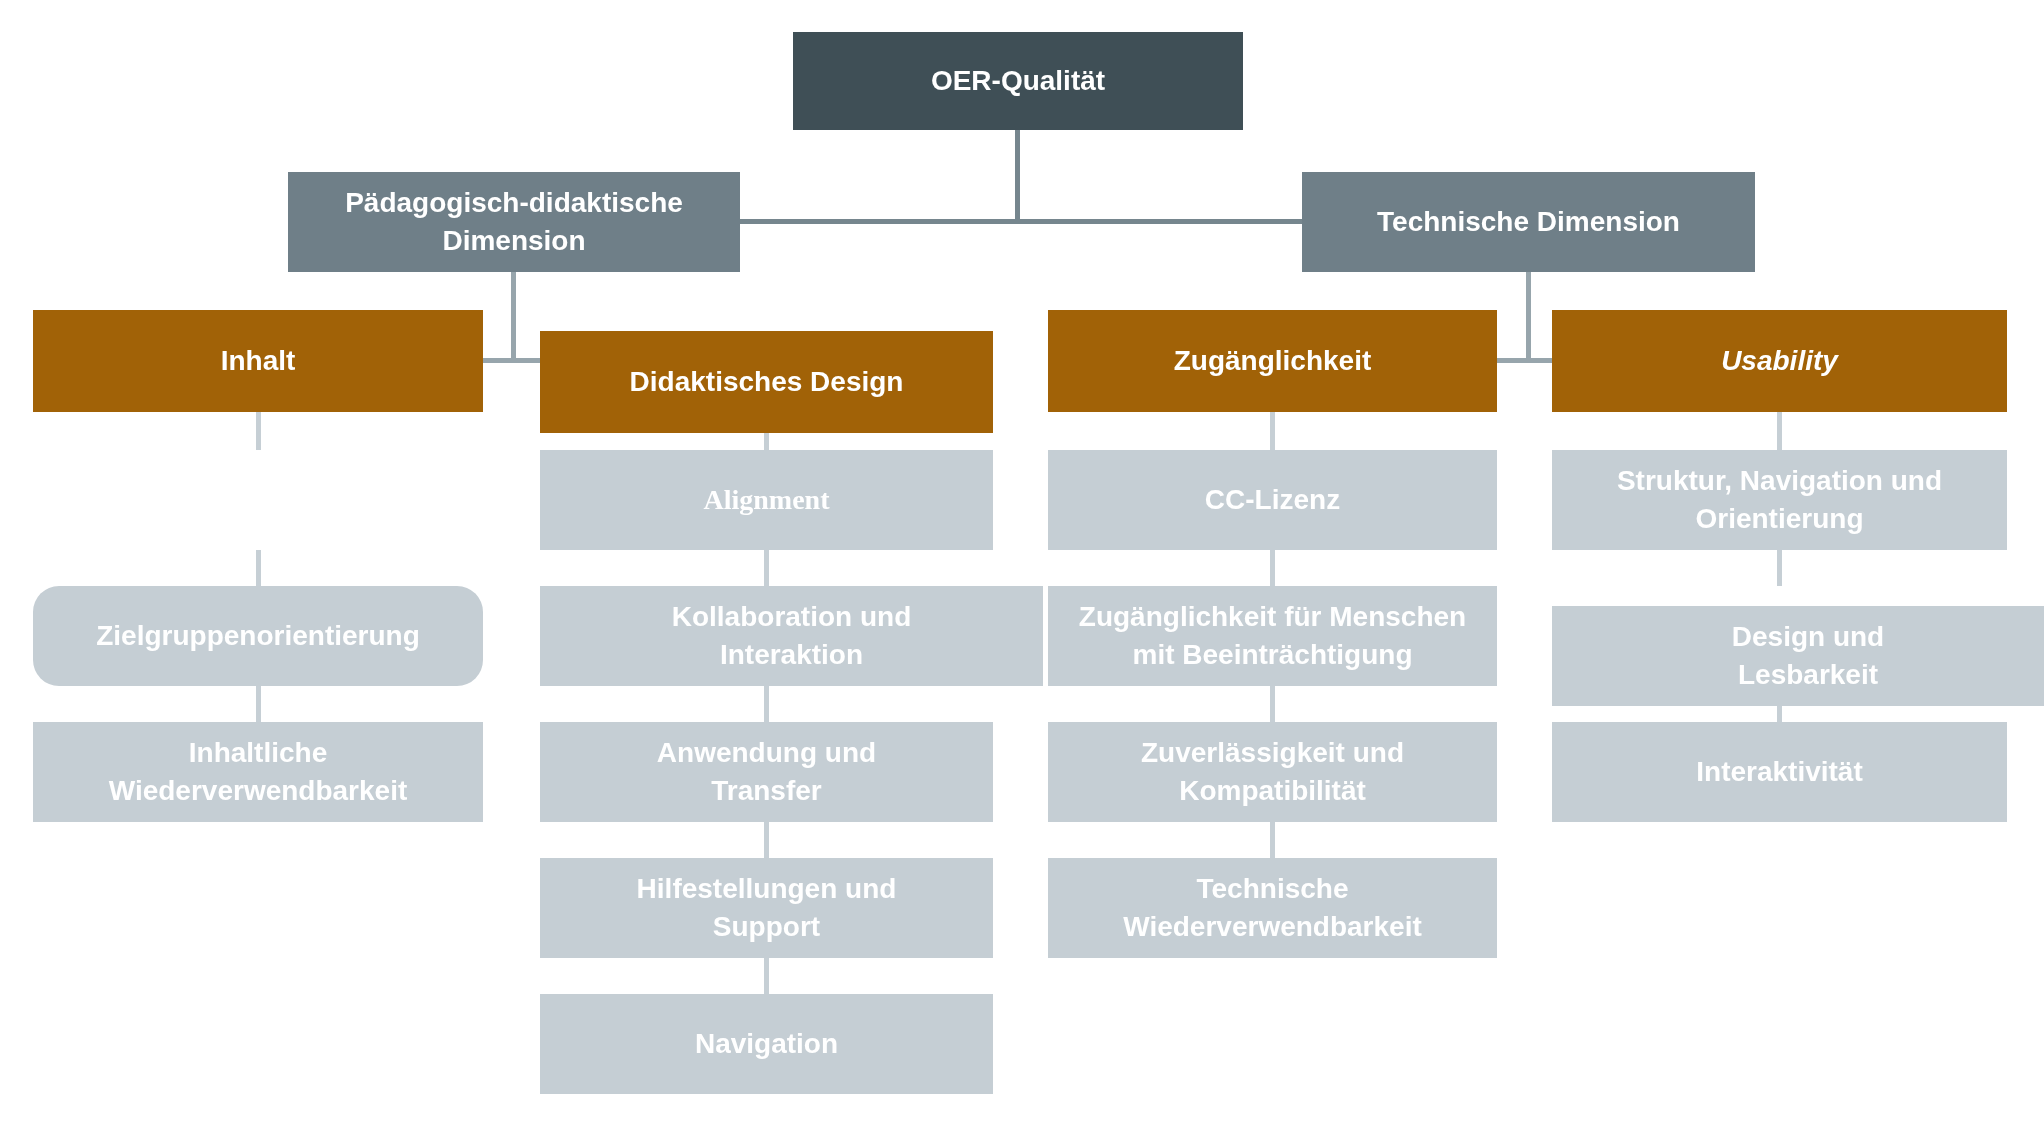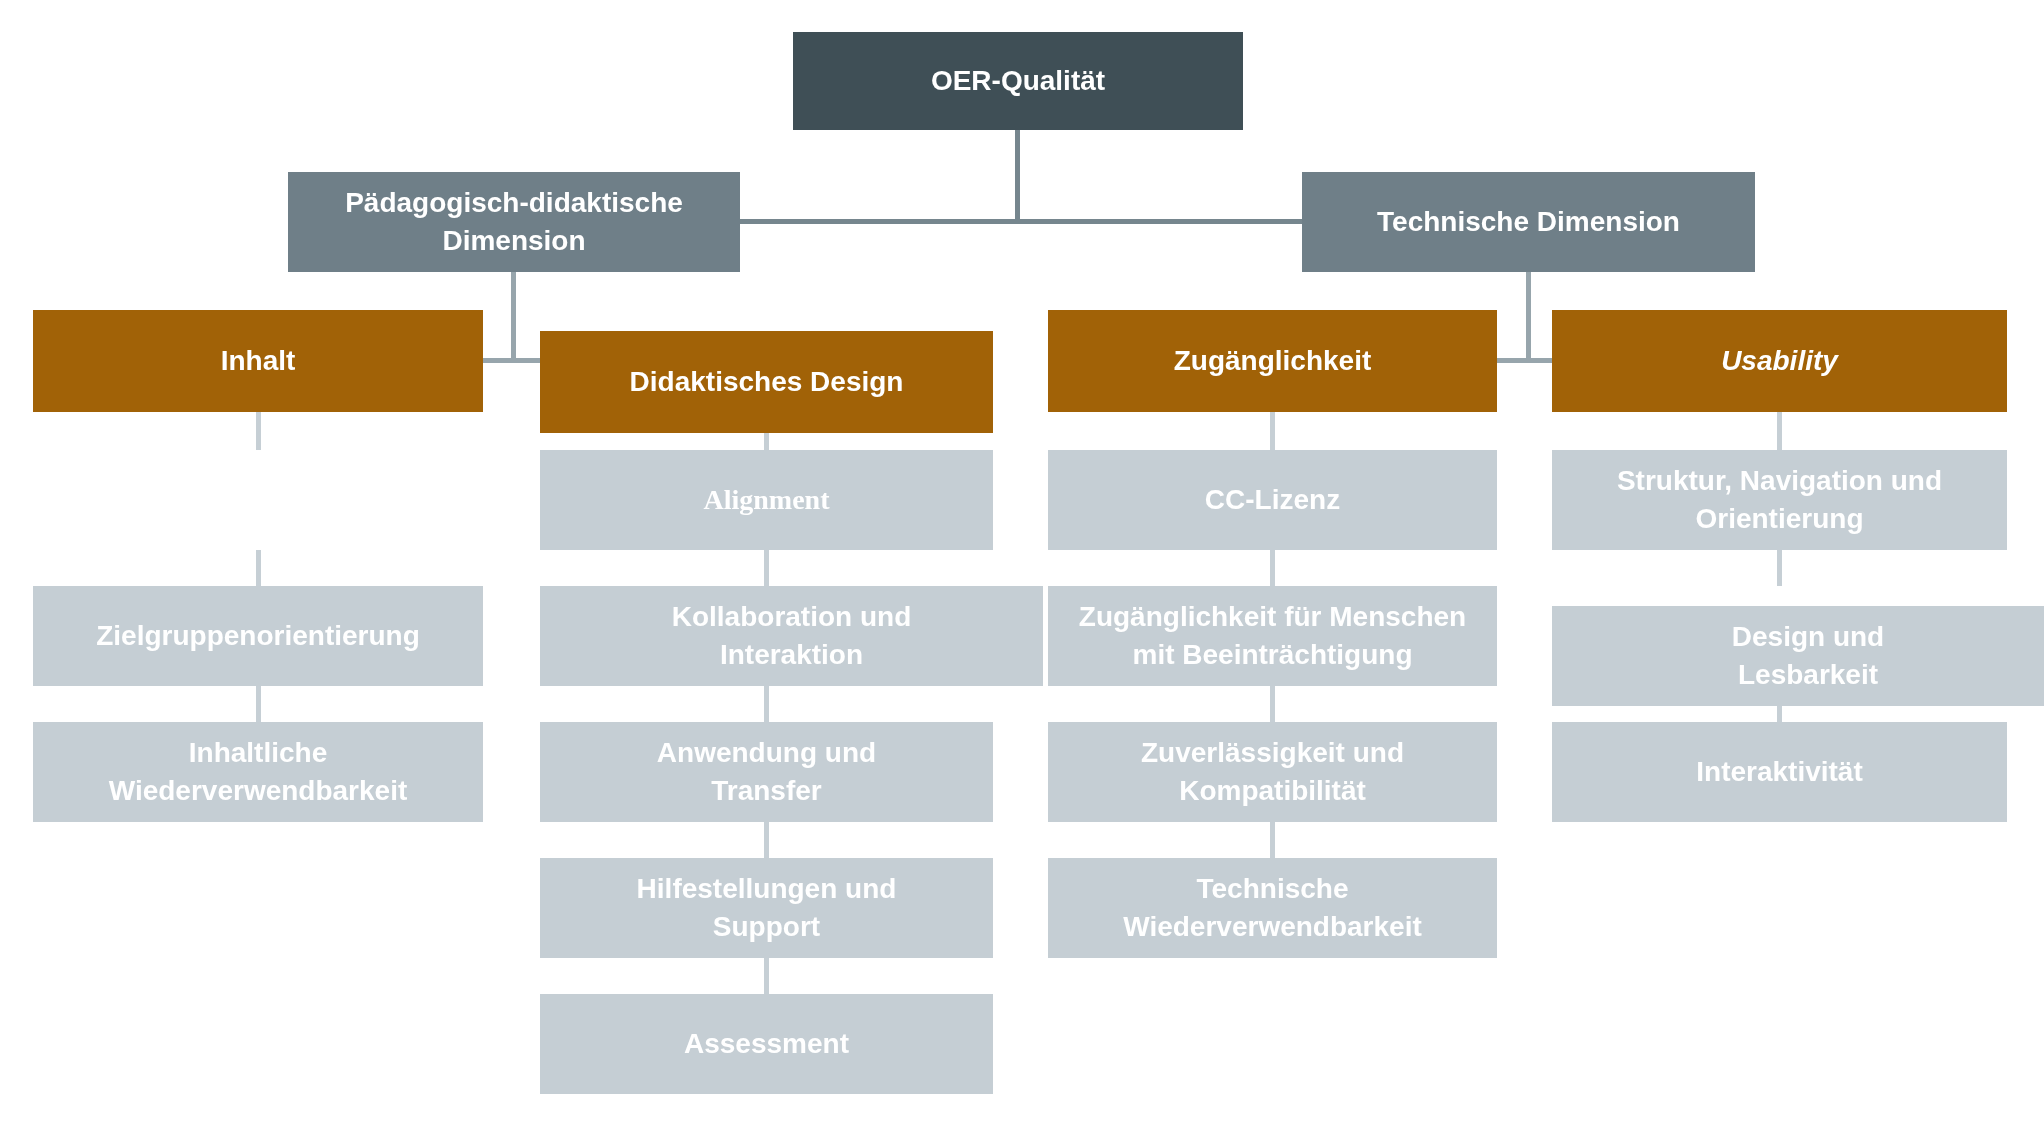--- a/index.html
+++ b/index.html
@@ -88,32 +88,32 @@
 
   <div class="node dim" style="left:288px;width:452px;">Pädagogisch-didaktische
 Dimension</div>
   <div class="node dim" style="left:1302px;width:453px;">Technische Dimension</div>
 
   <div class="node hdr" style="left:33px;width:450px;">Inhalt</div>
   <div class="node hdr" style="left:540px;width:453px;margin-top:21px;">Didaktisches Design</div>
   <div class="node hdr" style="left:1048px;width:449px;">Zugänglichkeit</div>
   <div class="node hdr" style="left:1552px;width:455px;font-style:italic;">Usability</div>
 
-  <div class="node child" style="left:33px;top:586px;width:450px;">Zielgruppenorientierung</div>
+  <div class="node child" style="left:33px;top:586px;width:450px;border-radius:26px;">Zielgruppenorientierung</div>
   <div class="node child" style="left:33px;top:722px;width:450px;">Inhaltliche
 Wiederverwendbarkeit</div>
 
   <div class="node child" style="left:540px;top:450px;width:453px;font-family:Liberation Serif, serif;">Alignment</div>
   <div class="node child" style="left:540px;top:586px;width:503px;">Kollaboration und
 Interaktion</div>
   <div class="node child" style="left:540px;top:722px;width:453px;">Anwendung und
 Transfer</div>
   <div class="node child" style="left:540px;top:858px;width:453px;">Hilfestellungen und
 Support</div>
-  <div class="node child" style="left:540px;top:994px;width:453px;">Assessment</div>
+  <div class="node child" style="left:540px;top:994px;width:453px;">Navigation</div>
 
   <div class="node child" style="left:1048px;top:450px;width:449px;">CC-Lizenz</div>
   <div class="node child" style="left:1048px;top:586px;width:449px;">Zugänglichkeit für Menschen
 mit Beeinträchtigung</div>
   <div class="node child" style="left:1048px;top:722px;width:449px;">Zuverlässigkeit und
 Kompatibilität</div>
   <div class="node child" style="left:1048px;top:858px;width:449px;">Technische
 Wiederverwendbarkeit</div>
 
   <div class="node child" style="left:1552px;top:450px;width:455px;">Struktur, Navigation und

